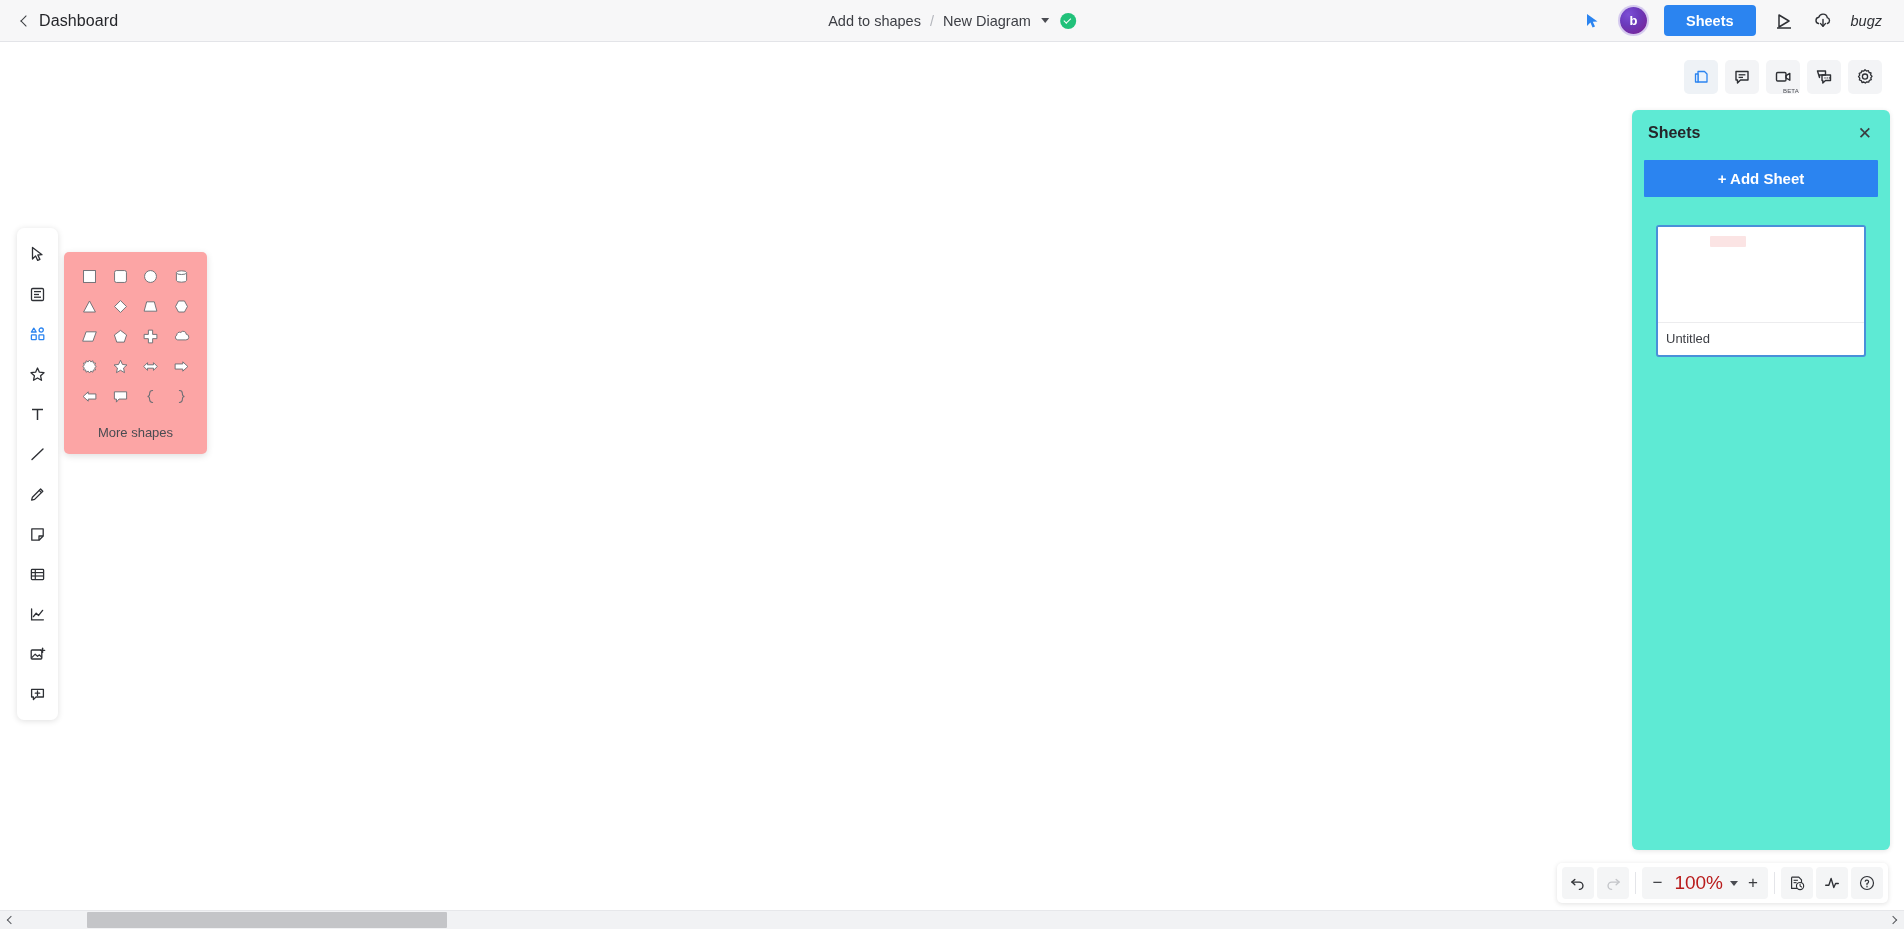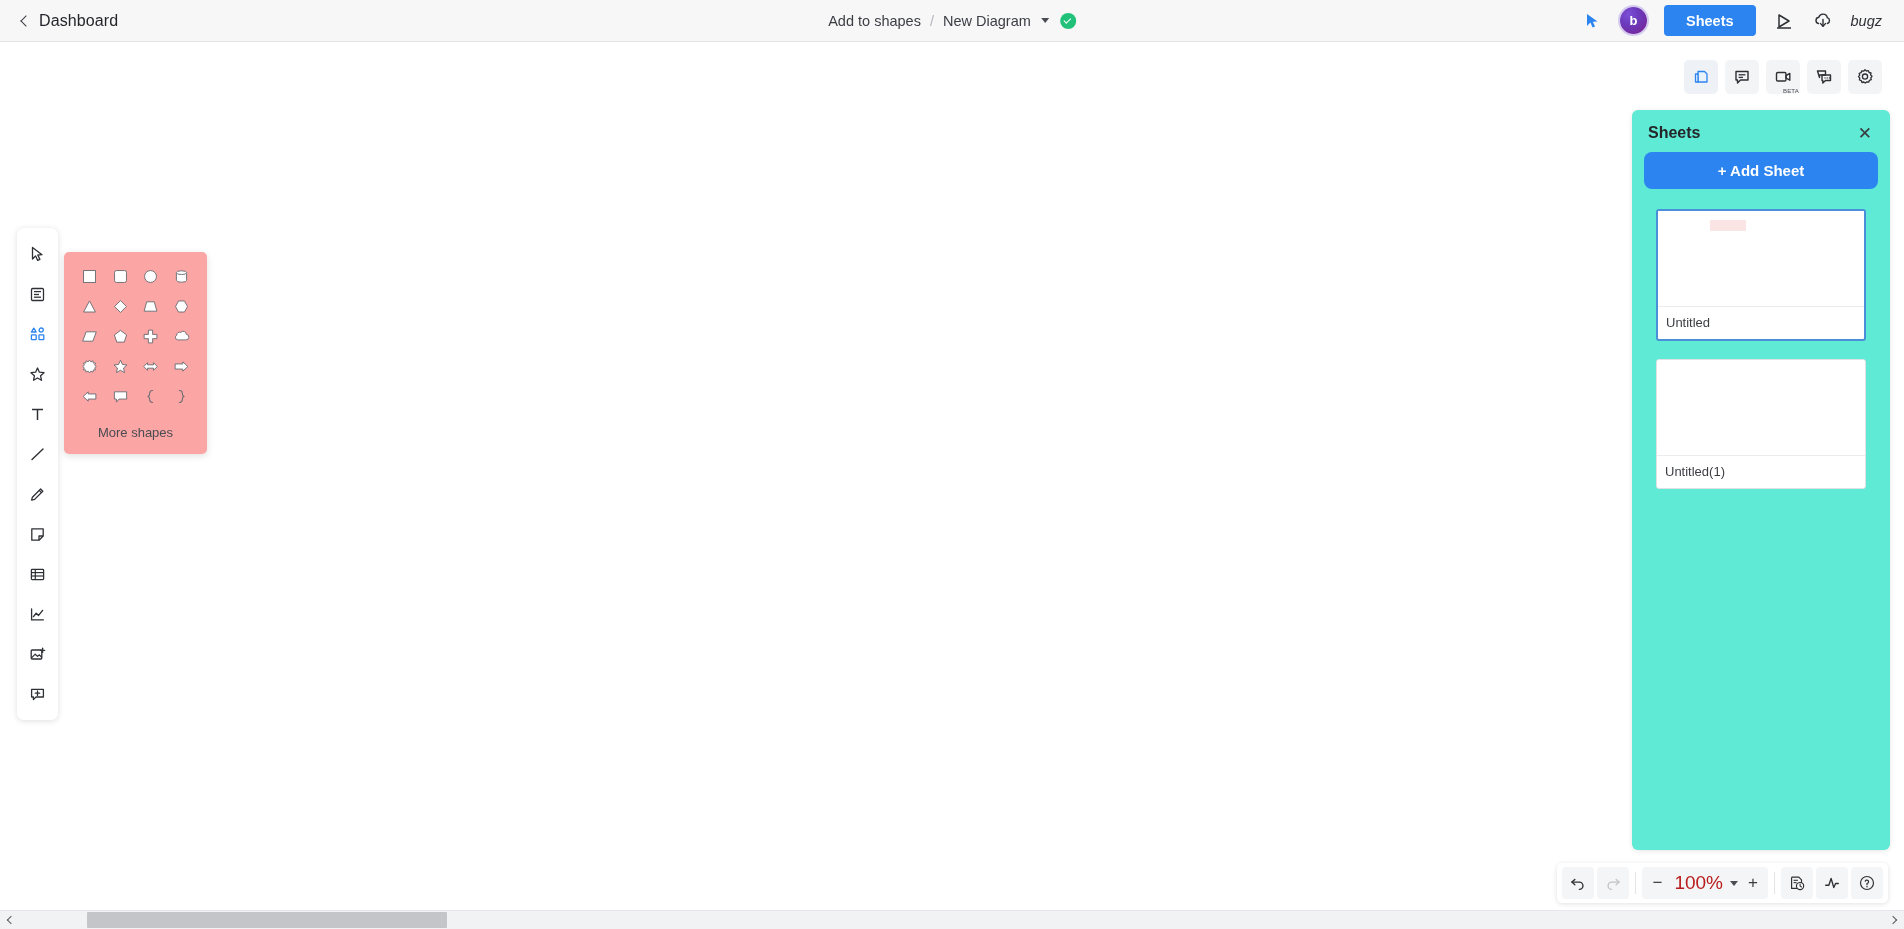--- a/index.html
+++ b/index.html
@@ -98,22 +98,22 @@
   #sheets-head {
     display: flex; align-items: center; justify-content: space-between;
     padding: 14px 16px 10px 16px;
   }
   #sheets-title { font-size: 16px; font-weight: bold; color: #25262a; }
   #sheets-close {
     font-size: 17px; color: #3a3c40; cursor: pointer; line-height: 1;
     padding: 0 2px;
   }
   #add-sheet-btn {
-    display: block; width: 234px; height: 37px; margin: 0 auto;
-    background: #2b84f0; color: #fff; border: none; border-radius: 8px;
+    display: block; width: 234px; height: 37px; margin: 8px auto;
+    background: #2b84f0; color: #fff; border: none; border-radius: 1px;
     font-size: 15px; font-weight: bold; font-family: inherit; cursor: pointer;
   }
   #sheet-list { padding: 20px 12px 0 12px; }
   .sheet-card {
     width: 210px; margin: 0 auto 18px auto;
     background: #fff; border: 1px solid #dfe1e5; border-radius: 3px;
     cursor: pointer; overflow: hidden;
   }
   .sheet-card.selected { border: 2px solid #4a90d9; }
   .sheet-thumb {
@@ -315,24 +315,20 @@
 
   <div id="sheet-list">
 
     <div class="sheet-card selected">
       <div class="sheet-thumb">
         <div class="thumb-rect"></div>
       </div>
       <div class="sheet-name">Untitled</div>
     </div>
 
-    <div class="sheet-card">
-      <div class="sheet-thumb"></div>
-      <div class="sheet-name">Untitled(1)</div>
-    </div>
 
   </div>
 </div>
 
 <div id="left-toolbar">
 
   <div class="tool-btn">
     <svg width="19" height="19" viewBox="0 0 19 19">
       <path d="M4.5 2.5 L4.5 14 L7.6 10.9 L9.7 15.4 L11.9 14.4 L9.8 10 L14 9.7 Z" fill="none" stroke="#2e3035" stroke-width="1.3" stroke-linejoin="round"></path>
     </svg>

